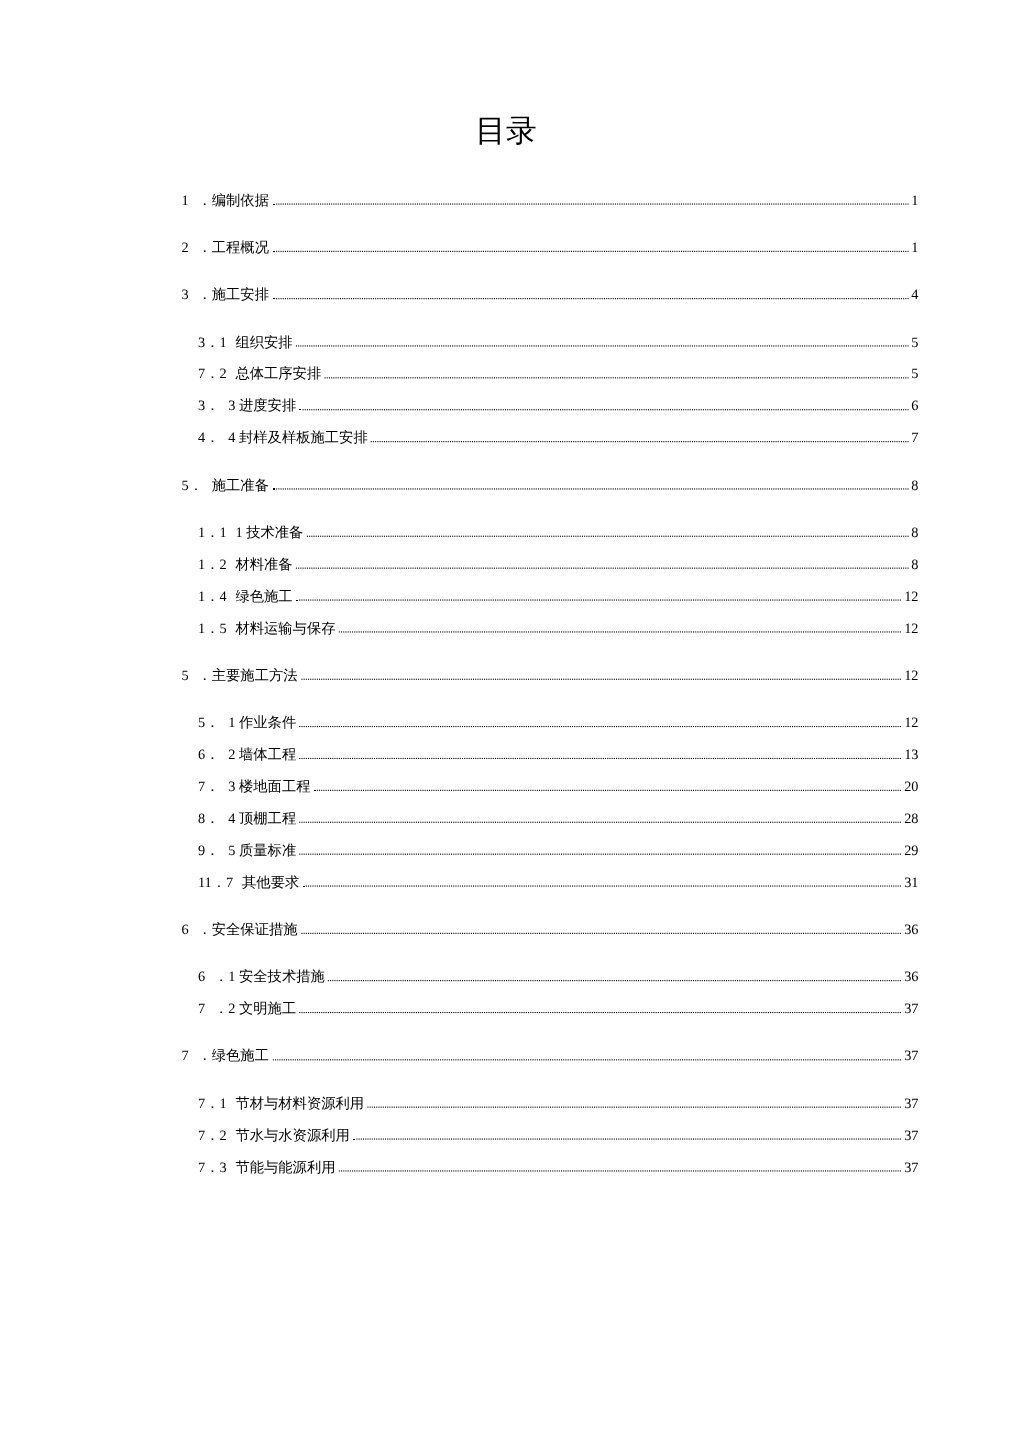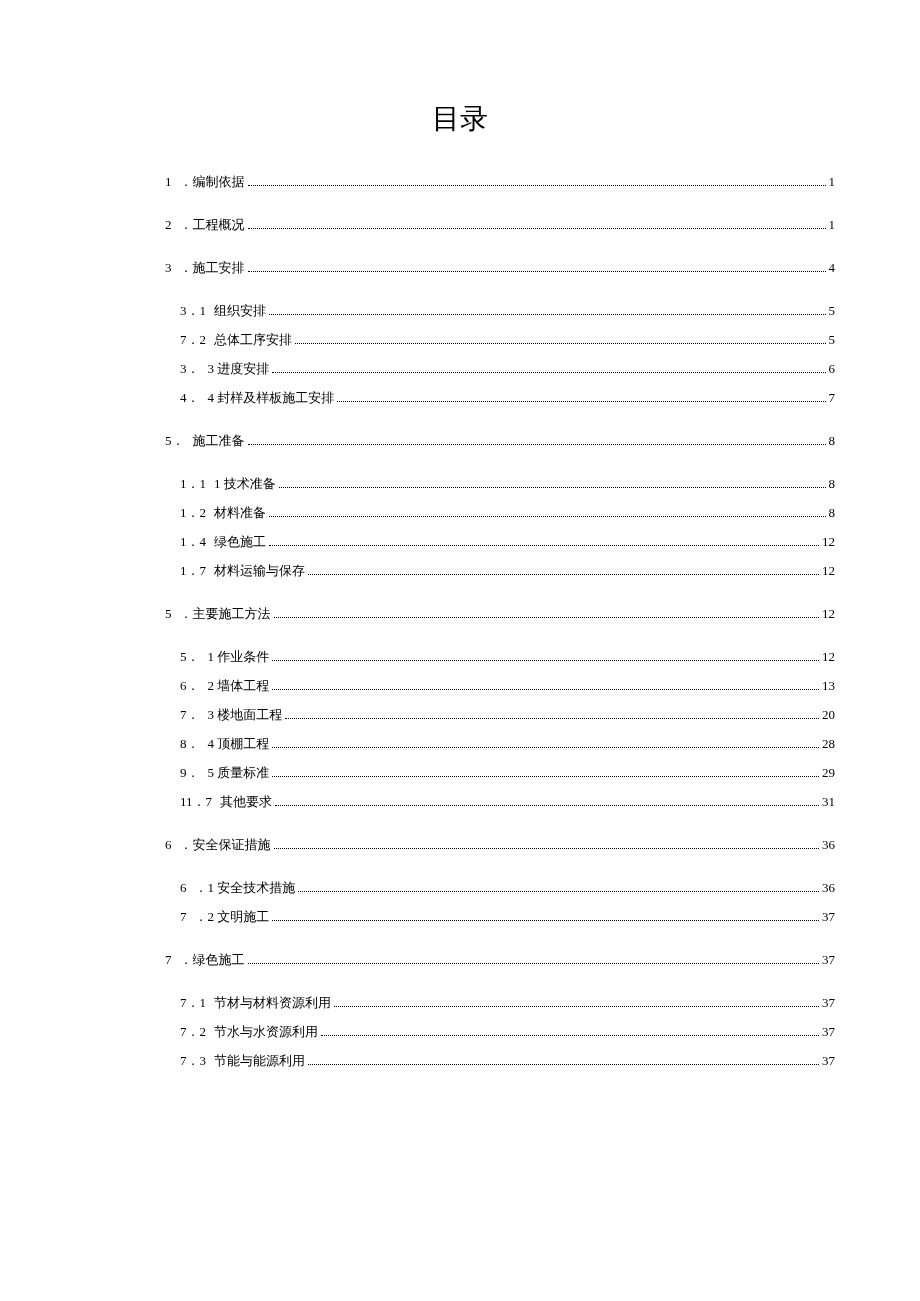--- a/index.html
+++ b/index.html
@@ -126,21 +126,21 @@
       <span class="toc-dots"></span>
       <span class="toc-page">8</span>
     </div>
     <div class="toc-item-l2">
       <span class="toc-num">1．4</span>
       <span class="toc-text">绿色施工</span>
       <span class="toc-dots"></span>
       <span class="toc-page">12</span>
     </div>
     <div class="toc-item-l2">
-      <span class="toc-num">1．7</span>
+      <span class="toc-num">1．5</span>
       <span class="toc-text">材料运输与保存</span>
       <span class="toc-dots"></span>
       <span class="toc-page">12</span>
     </div>
     <div class="toc-item-l1 section-gap">
       <span class="toc-num">5</span>
       <span class="toc-text">．主要施工方法</span>
       <span class="toc-dots"></span>
       <span class="toc-page">12</span>
     </div>

